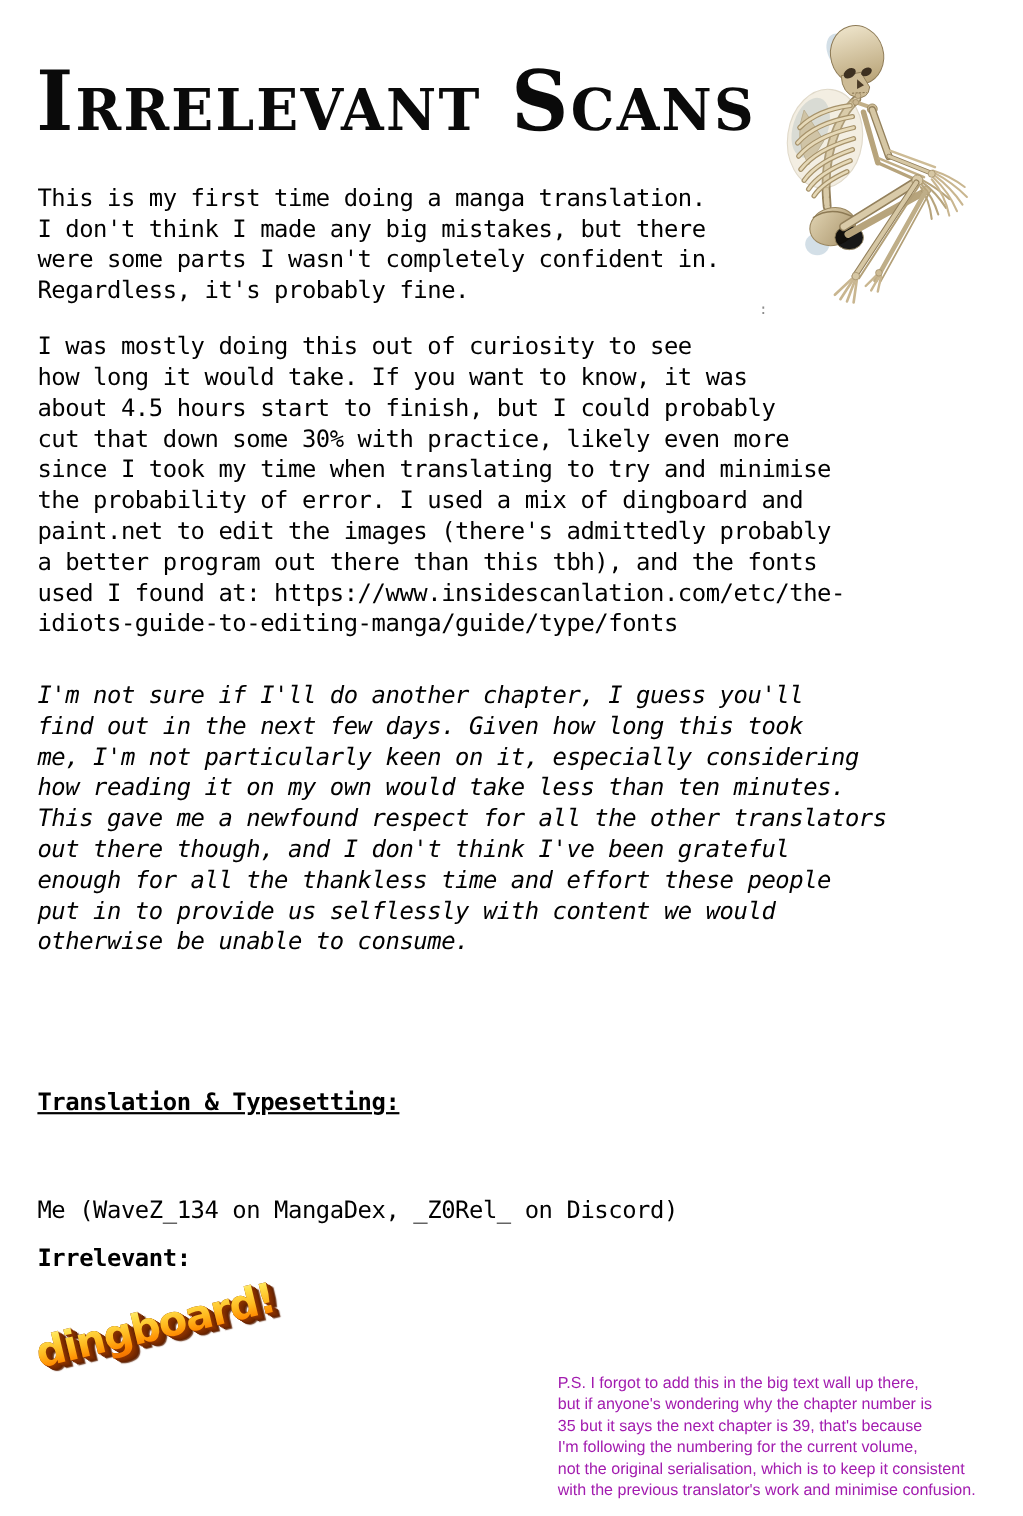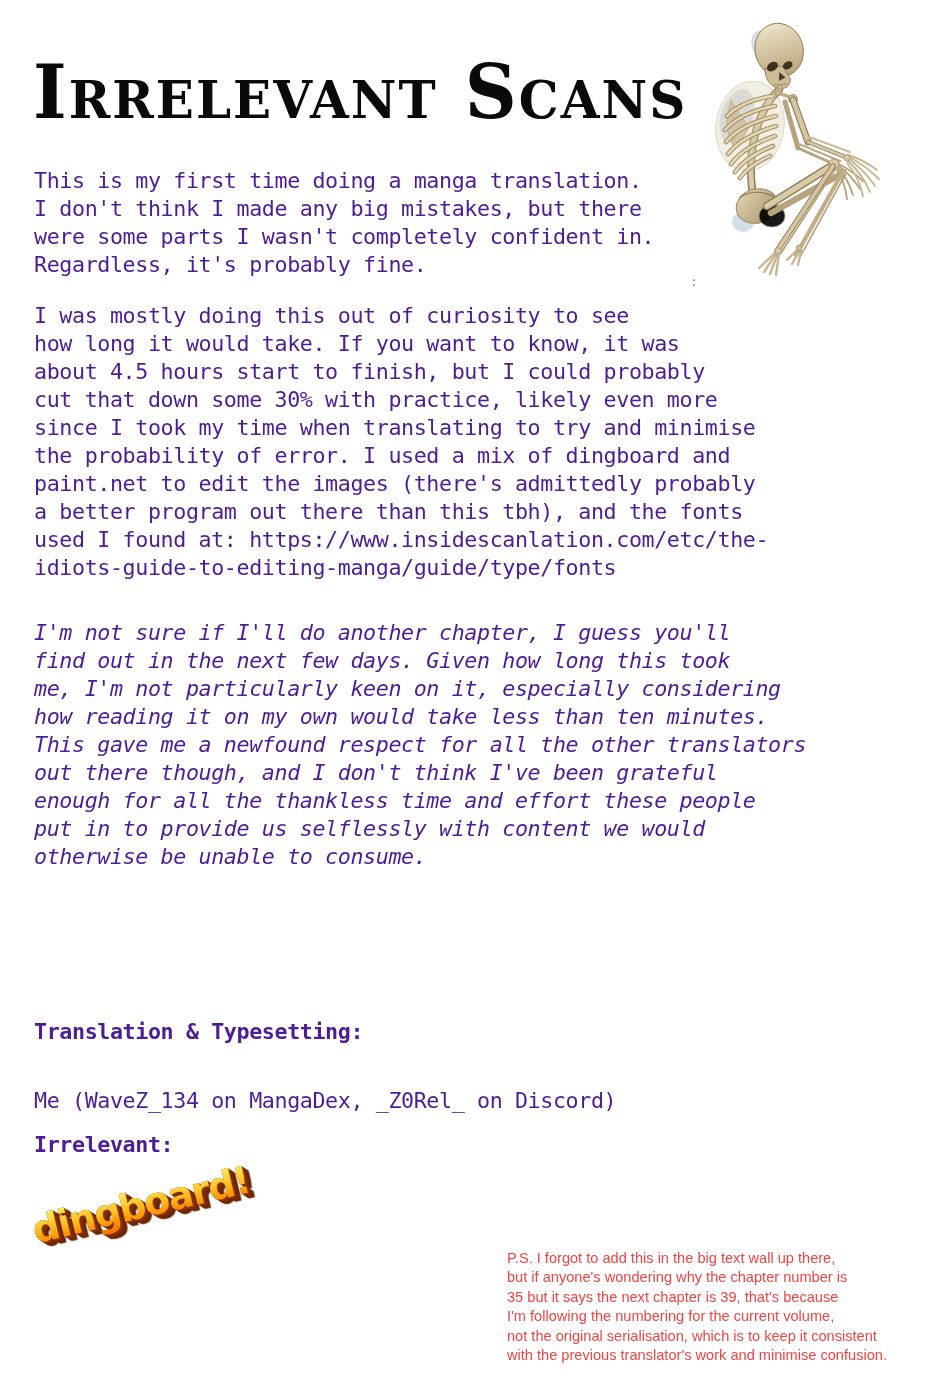--- a/index.html
+++ b/index.html
@@ -29,21 +29,21 @@
     transform-origin: left top;
     white-space: nowrap;
   }
   .mono-block {
     position: absolute;
     left: 34px;
     font-family: "DejaVu Sans Mono", monospace;
     font-size: 21.7px;
     line-height: 28px;
     white-space: pre;
-    color: #4c1d95;
+    color: #000000;
     letter-spacing: -0.4px;
   }
   .mono-label {
     font-weight: bold;
   }
   .skeleton-wrap {
     position: absolute;
     left: 695px;
     top: 8px;
     width: 230px;
@@ -91,21 +91,21 @@
     color: transparent;
   }
   .postscript {
     position: absolute;
     left: 507px;
     top: 1249px;
     width: 410px;
     font-family: "Liberation Sans", sans-serif;
     font-size: 14.6px;
     line-height: 19.4px;
-    color: #ef4444;
+    color: #a21caf;
     white-space: pre;
   }
 </style>
 </head>
 <body>
 
 <div id="page">
 
   <h1 class="title">Irrelevant Scans</h1>
 
@@ -243,21 +243,21 @@
   <div class="mono-block" style="top:619px;font-style:italic;">I'm not sure if I'll do another chapter, I guess you'll
 find out in the next few days. Given how long this took
 me, I'm not particularly keen on it, especially considering
 how reading it on my own would take less than ten minutes.
 This gave me a newfound respect for all the other translators
 out there though, and I don't think I've been grateful
 enough for all the thankless time and effort these people
 put in to provide us selflessly with content we would
 otherwise be unable to consume.</div>
 
-  <div class="mono-block mono-label" style="top:1018px;">Translation &amp; Typesetting:</div>
+  <div class="mono-block mono-label" style="top:989px;text-decoration:underline;">Translation &amp; Typesetting:</div>
   <div class="mono-block" style="top:1059px;margin-top:28px;">Me (WaveZ_134 on MangaDex, _Z0Rel_ on Discord)</div>
   <div class="mono-block mono-label" style="top:1131px;">Irrelevant:</div>
 
   <div class="dingboard">
     <span class="db-shadow">dingboard!</span>
     <span class="db-face">dingboard!</span>
   </div>
 
   <div class="postscript">P.S. I forgot to add this in the big text wall up there,
 but if anyone's wondering why the chapter number is

